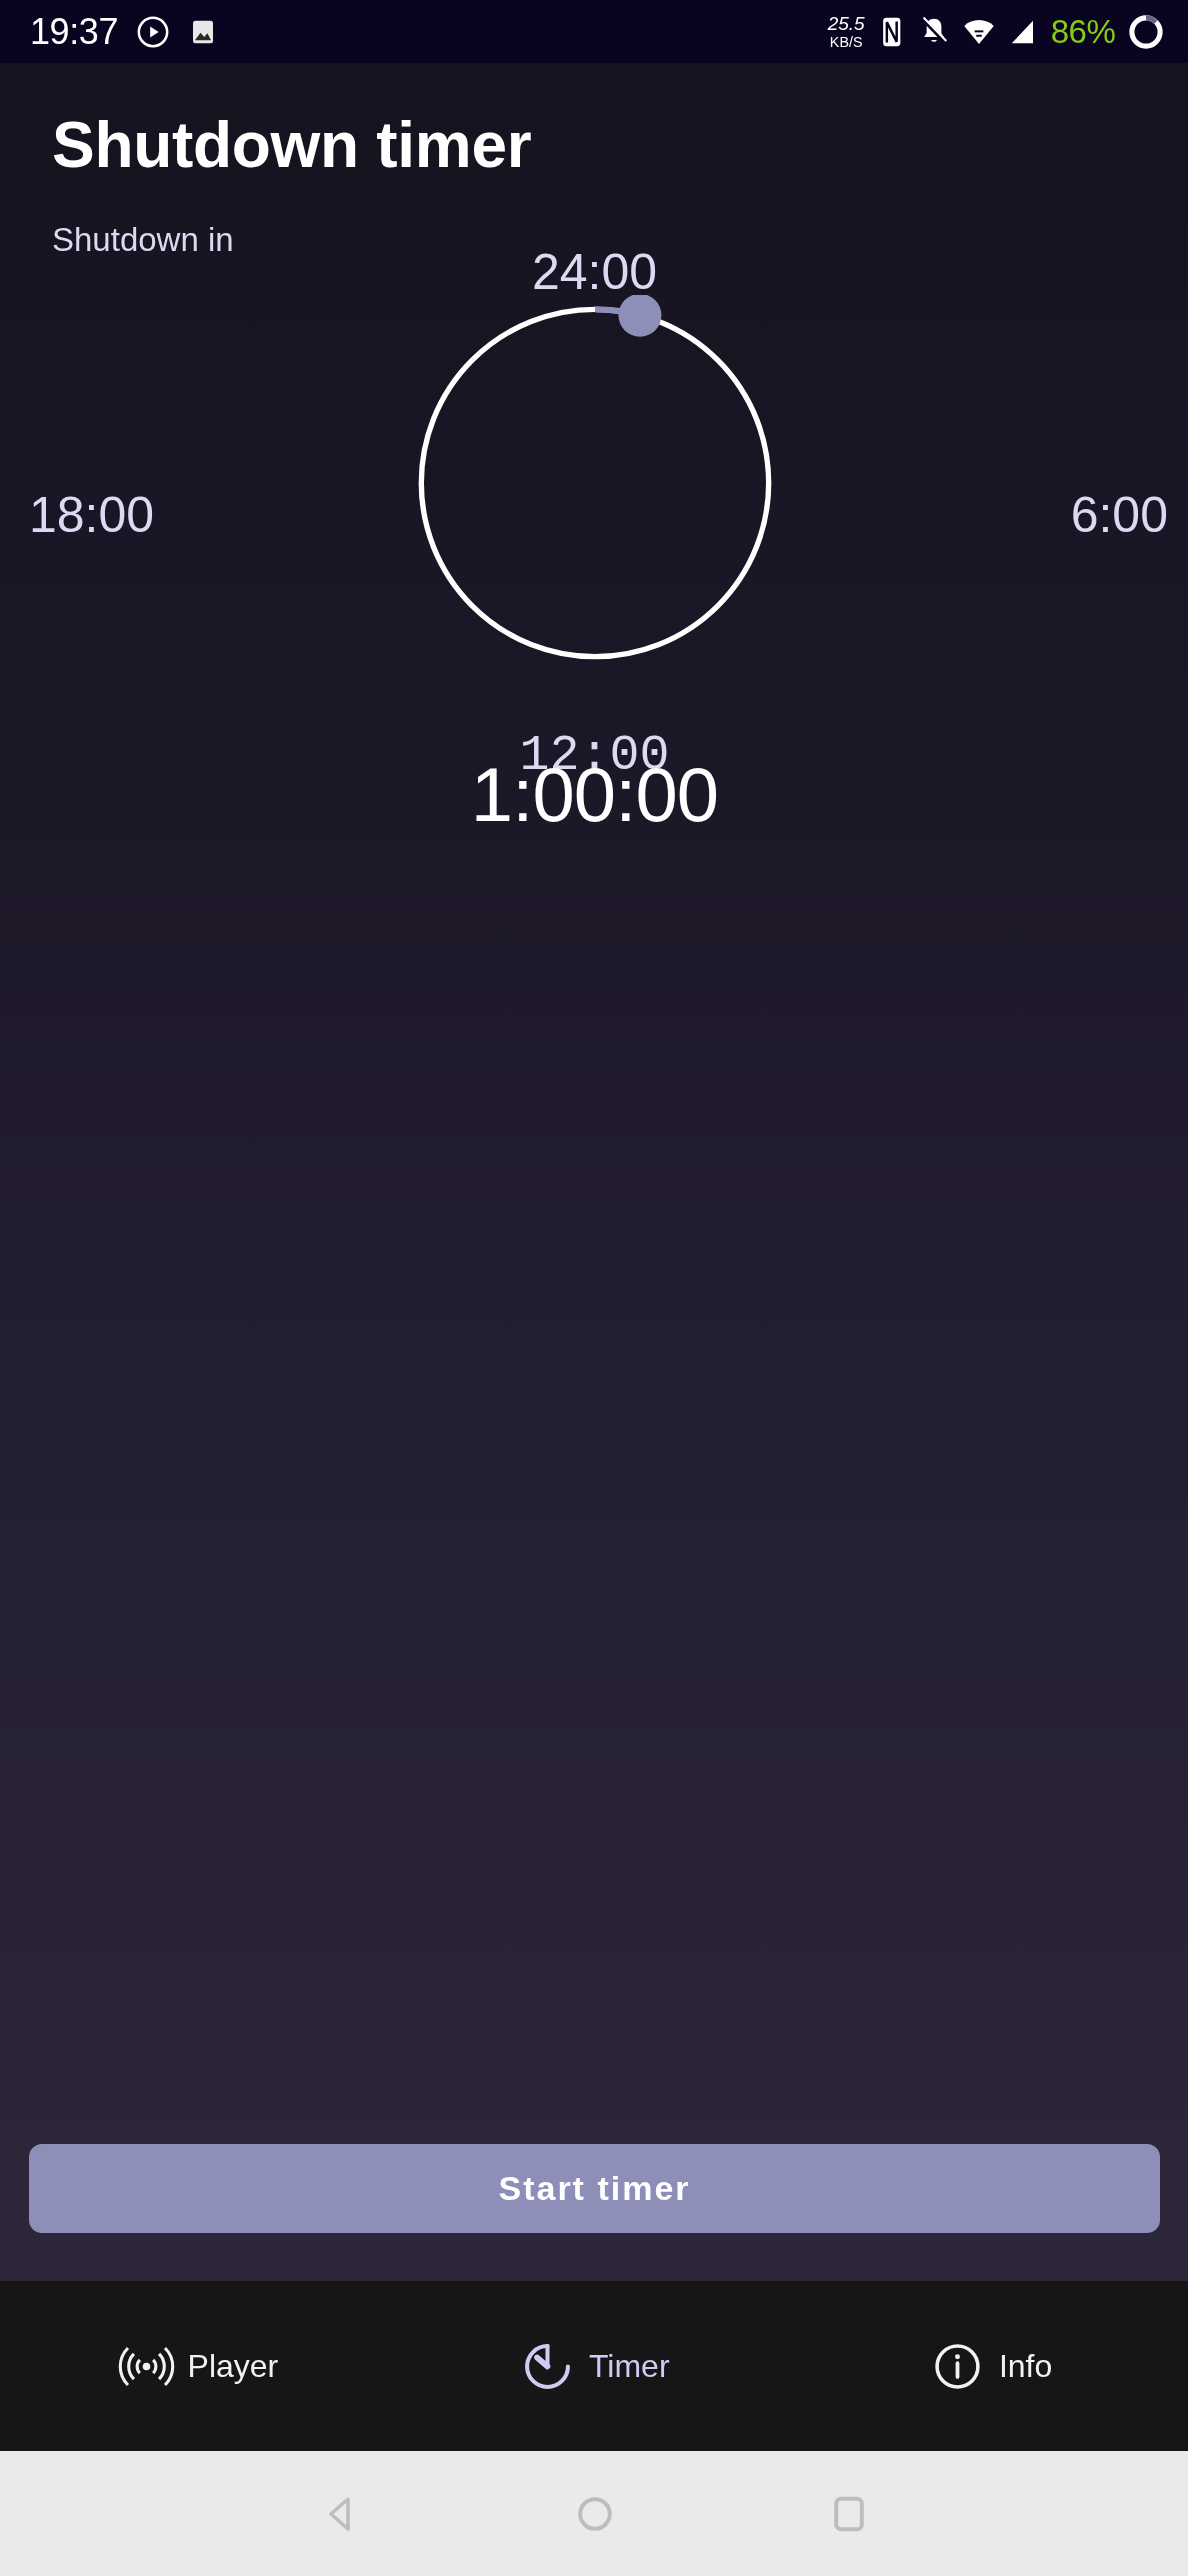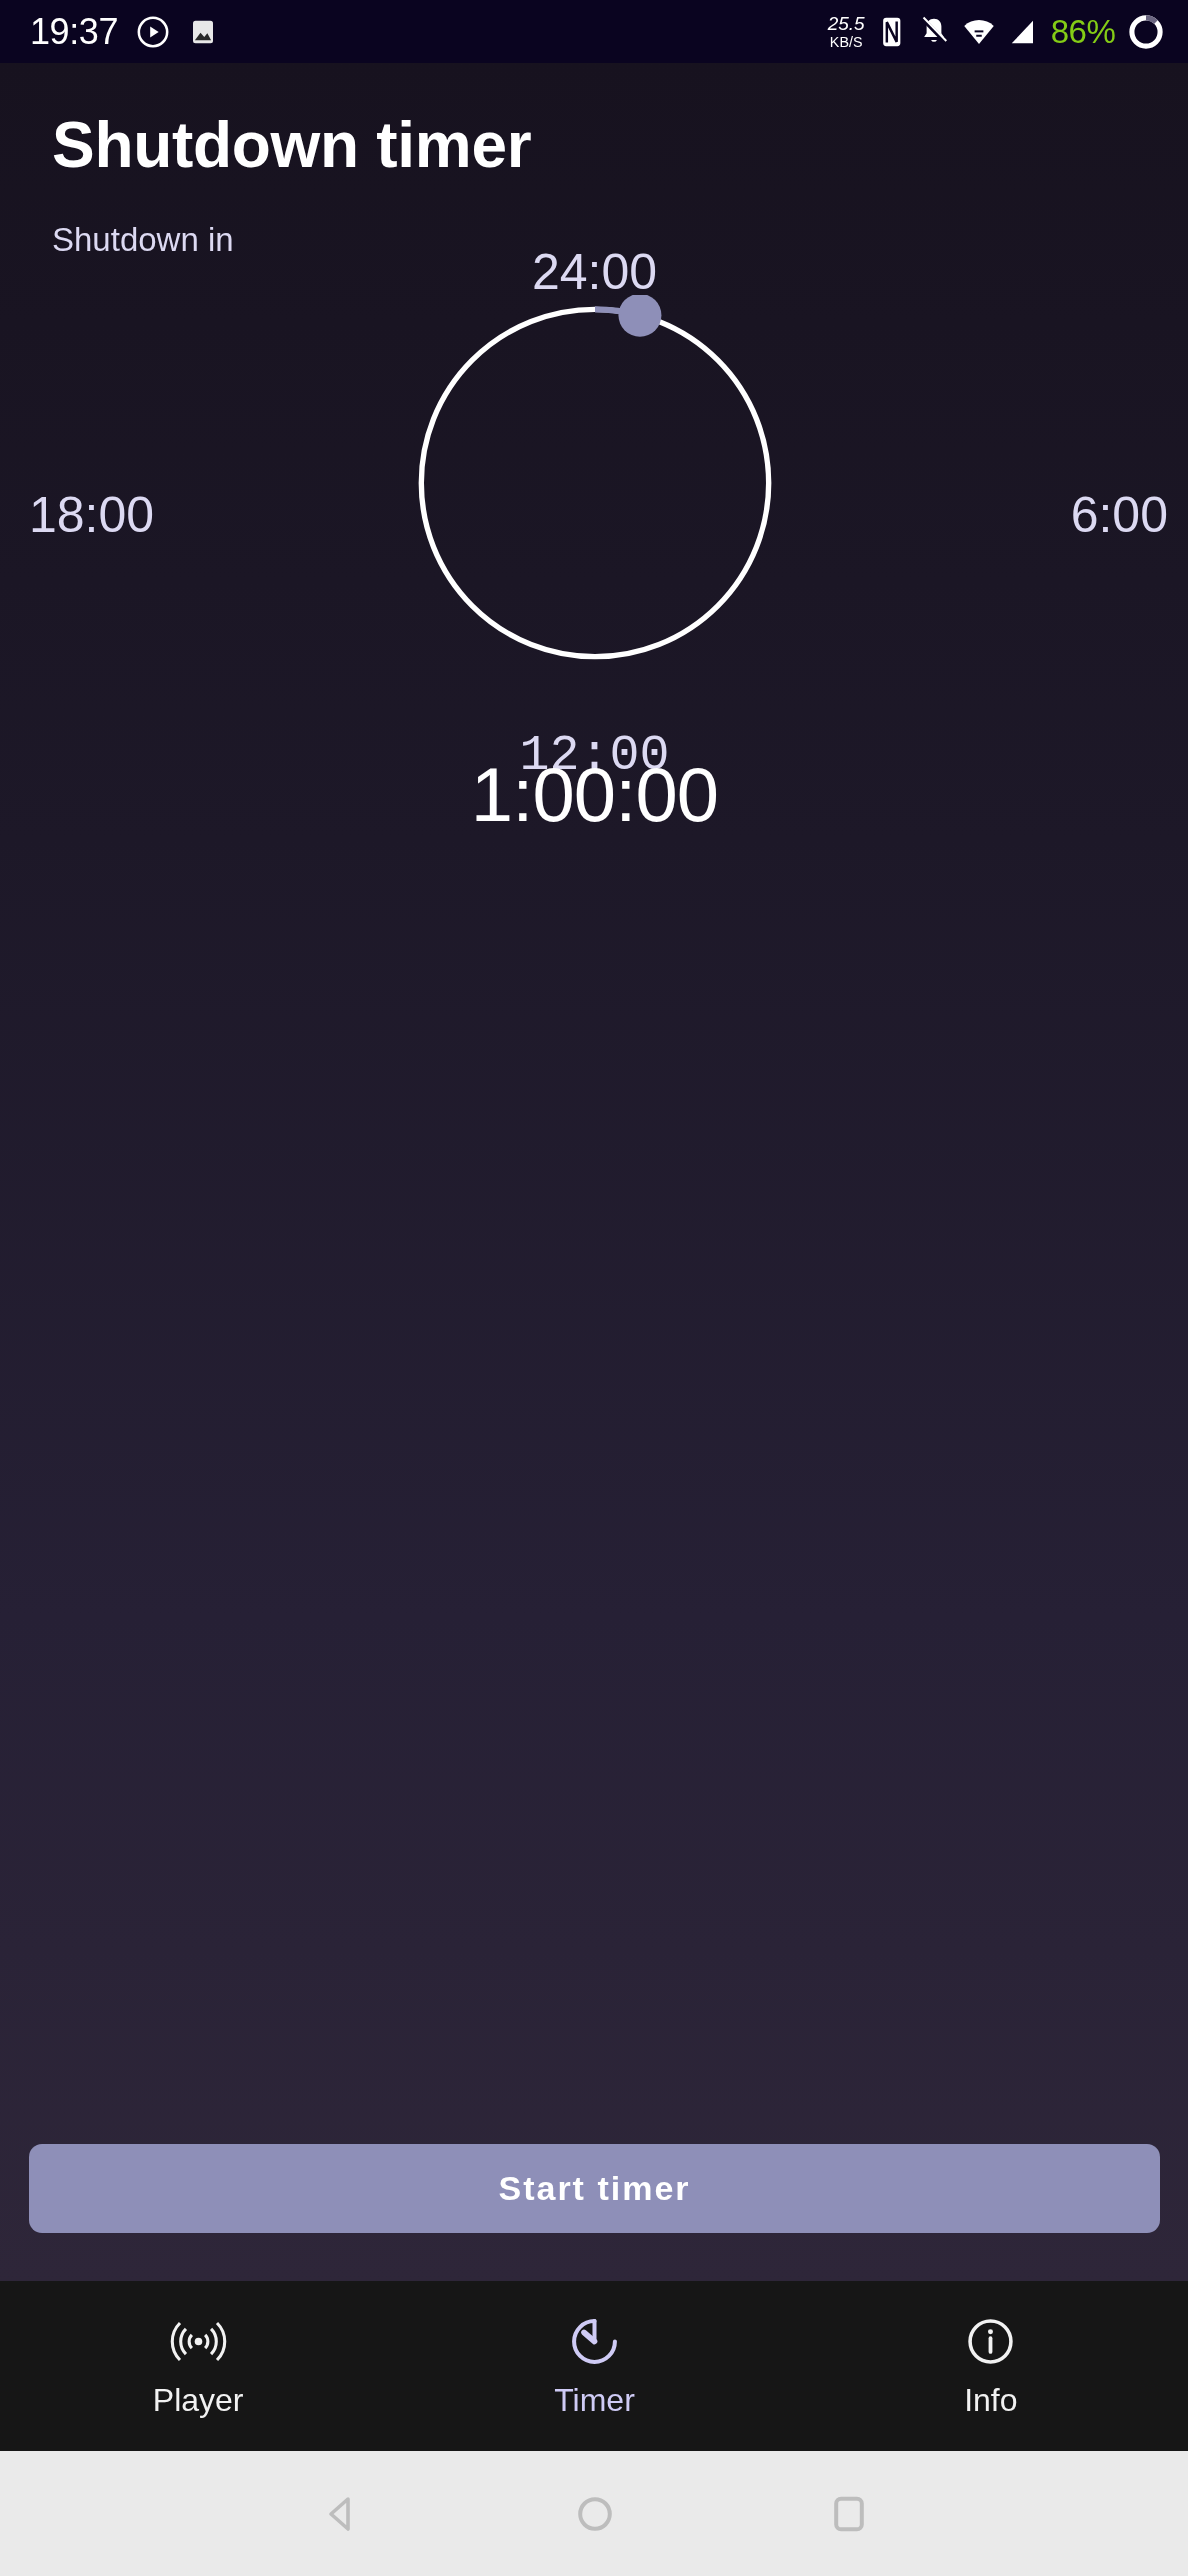--- a/index.html
+++ b/index.html
@@ -102,21 +102,21 @@
 
   
   .bottomnav {
     height:170px;
     background:#161616;
     display:flex; align-items:center;
     flex:0 0 auto;
   }
   .nav-item {
     flex:1 1 0;
-    display:flex; flex-direction:column;
+    display:flex; flex-direction:row;
     align-items:center; justify-content:center;
     gap:12.5px; cursor:pointer;
     height:100%;
   }
   .nav-label { font-size:32px; font-weight:400; color:#f2f2f2; }
   .nav-item.active .nav-label { color:#cfcbf5; }
 
   
   .sysnav {
     height:125px;

